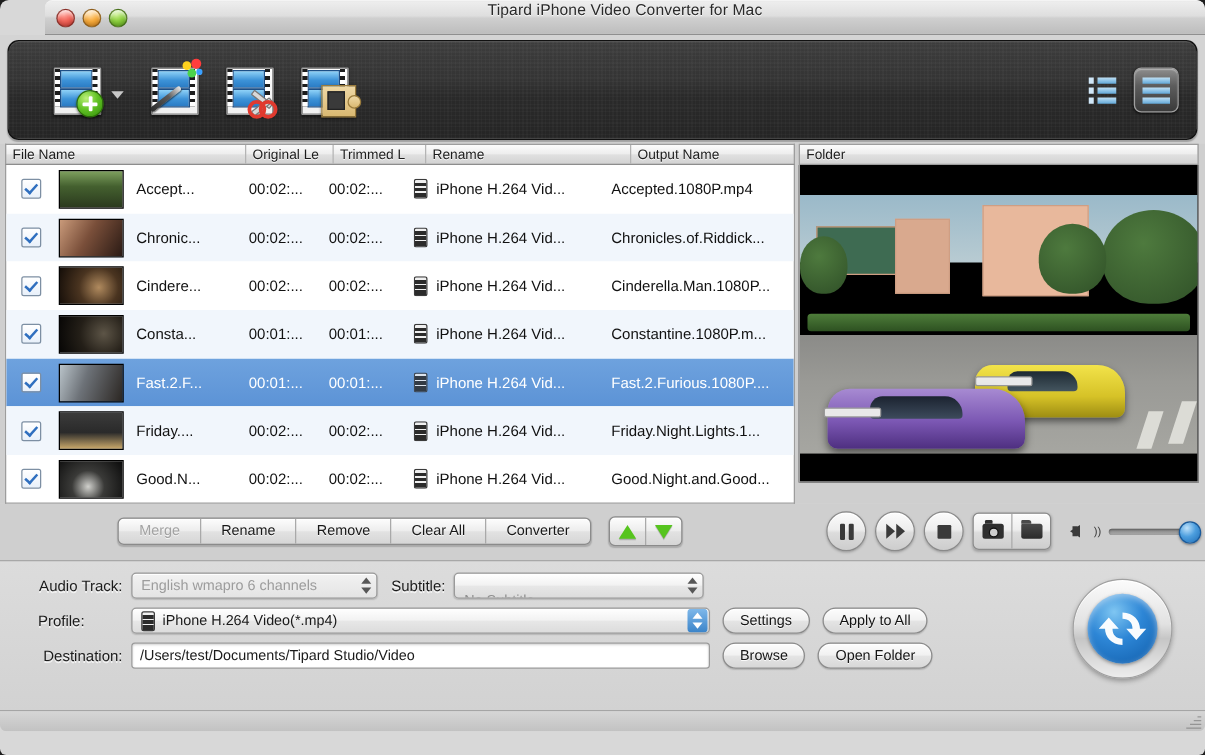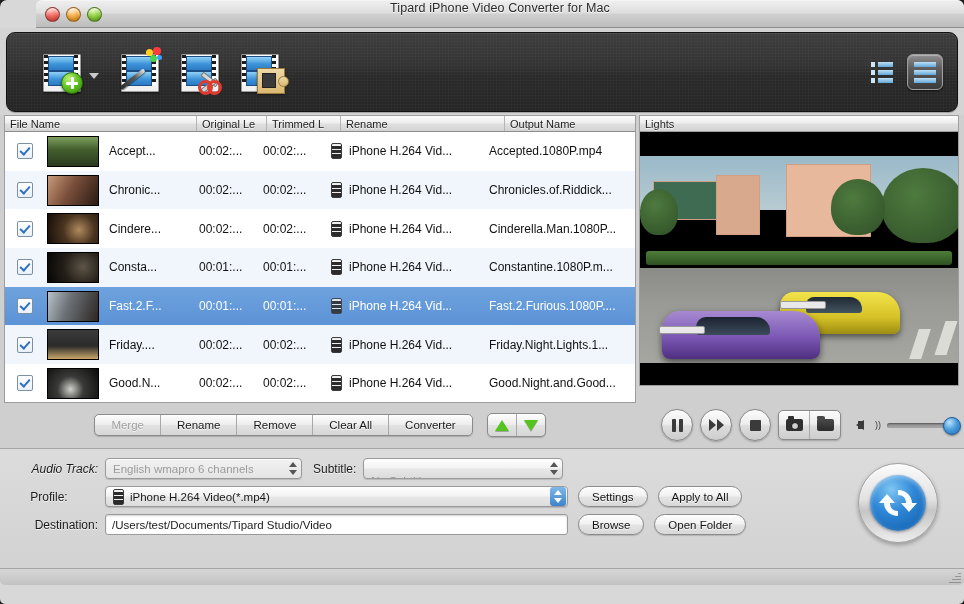--- a/index.html
+++ b/index.html
@@ -238,21 +238,21 @@
     background:linear-gradient(to bottom,#8e8e8e,#a8a8a8);box-shadow:inset 0 1px 2px rgba(0,0,0,.4);}
   .volknob{position:absolute;right:-2px;top:-6px;width:16px;height:16px;border-radius:50%;
     background:radial-gradient(circle at 35% 28%,#bfe2fb 0%,#4c9ede 45%,#1f6cb5 100%);
     border:1px solid #1a5a9a;box-shadow:0 1px 2px rgba(0,0,0,.4);cursor:pointer;}
 
   
   .bottom{position:relative;background:linear-gradient(to bottom,#dcdcdc 0%,#d2d2d2 100%);
     border-top:1px solid #a8a8a8;padding:9px 0 0 0;height:120px;box-sizing:border-box;}
   .brow{display:flex;align-items:center;margin-bottom:7px;font-size:12px;color:#1a1a1a;}
   .blabel{text-align:right;padding-right:7px;white-space:nowrap;text-shadow:0 1px 0 rgba(255,255,255,.7);}
-  .w-audio{width:98px;font-style:italic;} .w-prof{width:98px;text-align:center;} .w-dest{width:98px;}
+  .w-audio{width:98px;} .w-prof{width:98px;text-align:center;} .w-dest{width:98px;}
   .popup{
     display:flex;align-items:center;height:21px;border:1px solid #9a9a9a;border-radius:4px;box-sizing:border-box;
     background:linear-gradient(to bottom,#ffffff 0%,#f2f2f2 48%,#e7e7e7 52%,#dcdcdc 100%);
     box-shadow:0 1px 1px rgba(0,0,0,.15),inset 0 1px 0 rgba(255,255,255,.9);
     padding:0 0 0 7px;position:relative;cursor:pointer;overflow:hidden;
   }
   .popup.disabled{color:#9c9c9c;background:linear-gradient(to bottom,#f2f2f2,#e4e4e4);align-items:center;}
   .popup .ptxt{flex:1;white-space:nowrap;overflow:hidden;font-size:11.5px;}
   .stepper{width:16px;height:19px;margin-left:2px;display:flex;flex-direction:column;
     align-items:center;justify-content:center;gap:3px;flex-shrink:0;}
@@ -516,21 +516,21 @@
               <span class="devicon"></span>
               <span>iPhone H.264 Vid...</span>
             </div>
           <div class="cell cell-out">Good.Night.and.Good...</div>
         </div>
 
       </div>
     </div>
 
     <div class="prevcol">
-      <div class="prevhdr">Lights</div>
+      <div class="prevhdr">Folder</div>
 
       <div class="video">
         <div class="vscene">
           <div class="sky"></div>
           <div class="bldg" style="left:46%;top:4%;width:26%;height:34%;"></div>
           <div class="bldg bldg2" style="left:4%;top:12%;width:20%;height:18%;"></div>
           <div class="bldg" style="left:24%;top:9%;width:13%;height:28%;background:#d9a98e;"></div>
           <div class="trees" style="left:76%;top:6%;width:26%;height:36%;"></div>
           <div class="trees" style="left:60%;top:11%;width:17%;height:27%;"></div>
           <div class="trees" style="left:0%;top:16%;width:12%;height:22%;"></div>

